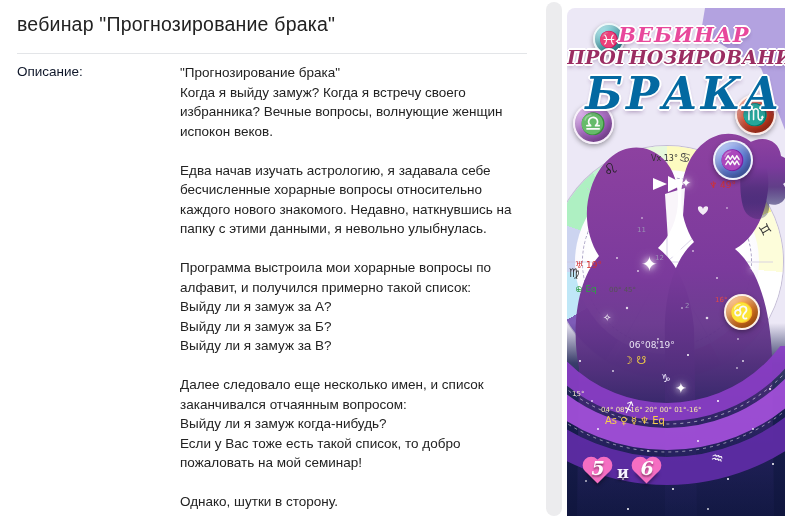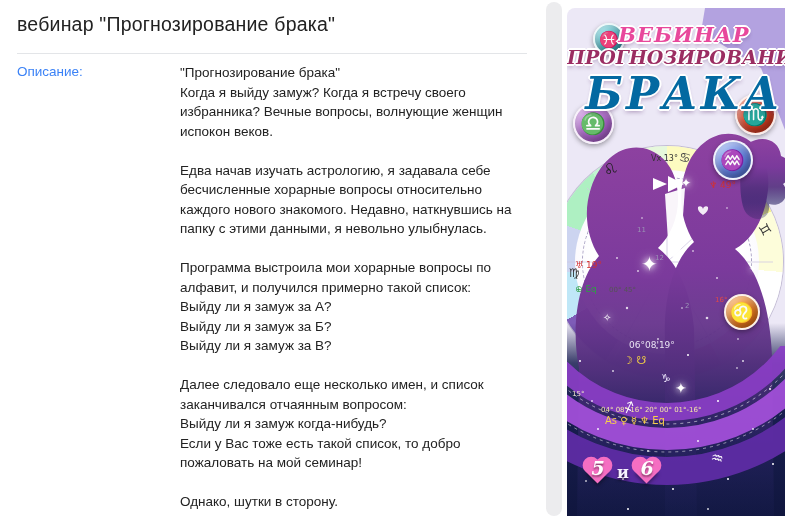--- a/index.html
+++ b/index.html
@@ -3,21 +3,21 @@
 <meta charset="utf-8">
 <style>
   html,body{margin:0;padding:0;background:#fff;}
   .page{position:relative;width:785px;height:516px;background:#ffffff;overflow:hidden;
         font-family:"Liberation Sans",sans-serif;}
 
   
   .page-title{position:absolute;left:17px;top:13px;font-size:19.5px;font-weight:400;
               color:#222;letter-spacing:.2px;}
   .divider{position:absolute;left:17px;top:53px;width:510px;height:1px;background:#e3e5e8;}
-  .desc-label{position:absolute;left:17px;top:64px;font-size:13.5px;color:#3b82f6;}
+  .desc-label{position:absolute;left:17px;top:64px;font-size:13.5px;color:#0f172a;}
   .desc-text{position:absolute;left:180px;top:63px;width:365px;font-size:13.5px;
              line-height:19.5px;color:#222;white-space:pre-line;}
 
   
   .scrollbar{position:absolute;left:546px;top:2px;width:16px;height:514px;
              background:#ececee;border-radius:8px;}
 
   
   .poster{position:absolute;left:567px;top:8px;width:218px;height:508px;overflow:hidden;
           border-radius:8px 0 0 0;background:#ece8f6;font-family:"DejaVu Serif",serif;}

